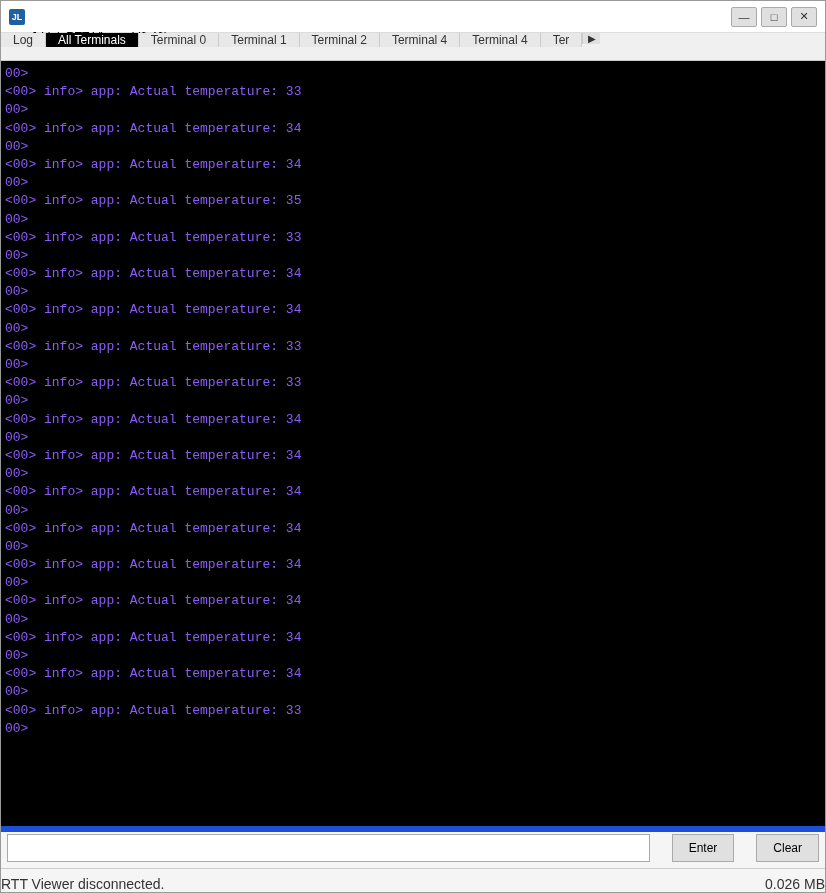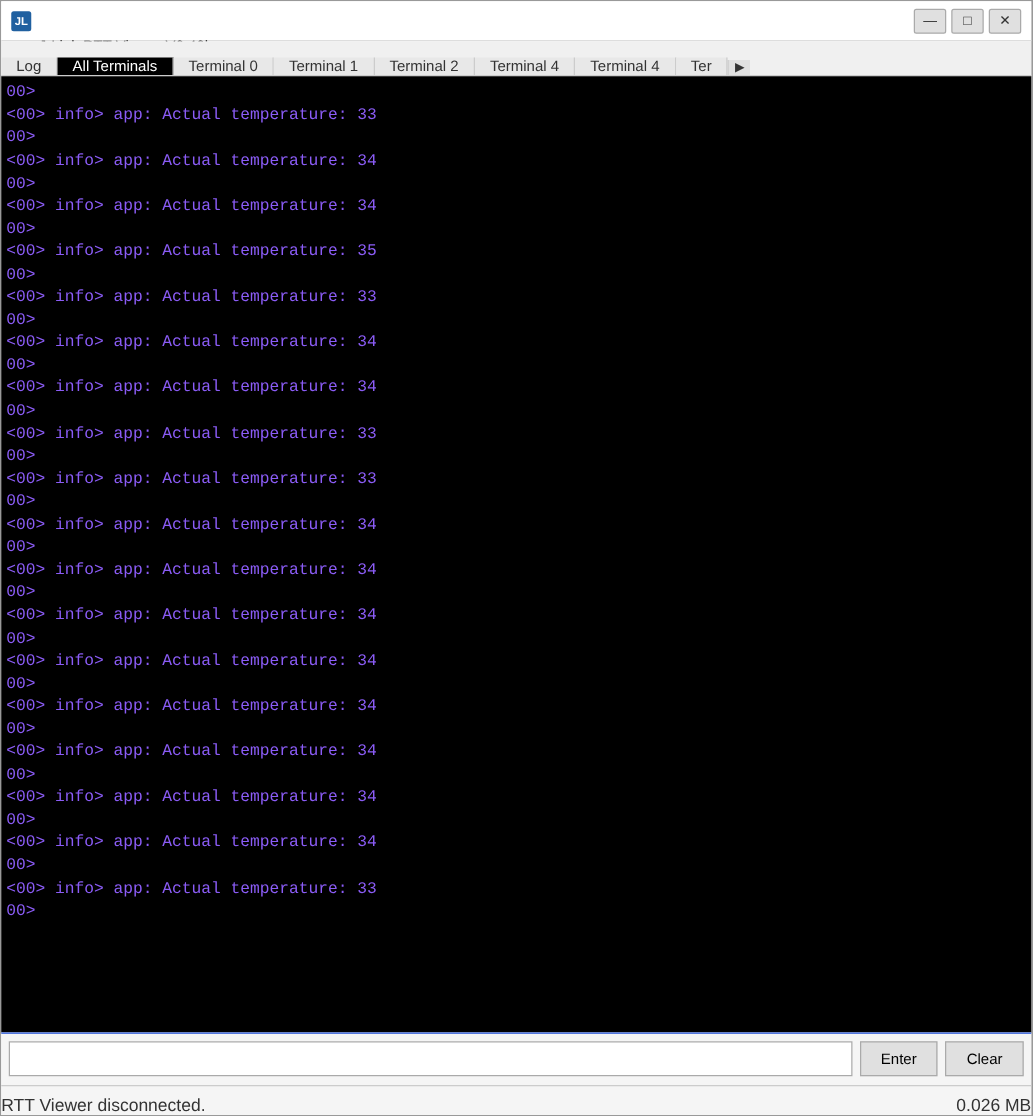--- a/index.html
+++ b/index.html
@@ -92,21 +92,21 @@
       font-size: 12px;
       color: #000;
       height: 22px;
       display: flex;
       align-items: center;
     }
 
     .tab-bar {
       height: 28px;
       display: flex;
-      align-items: flex-end;
+      align-items: flex-start;
       background: #f0f0f0;
       border-bottom: 1px solid #ccc;
       flex-shrink: 0;
       overflow: hidden;
     }
 
     .tab {
       padding: 0 12px;
       display: flex;
       align-items: center;
@@ -160,25 +160,25 @@
       border: 1px solid #555;
     }
 
     .terminal-line {
       white-space: pre;
     }
 
     .input-bar {
       height: 42px;
       display: flex;
-      align-items: flex-start;
+      align-items: flex-end;
       padding: 6px 6px;
-      gap: 6px;
+      gap: 22px;
       background: #f5f5f5;
-      border-top: 1px solid #1d4ed8;
+      border-top: 6px solid #1d4ed8;
       flex-shrink: 0;
     }
 
     .input-field {
       flex: 1;
       height: 28px;
       border: 1px solid #aaa;
       padding: 2px 6px;
       font-size: 12px;
       background: #fff;

